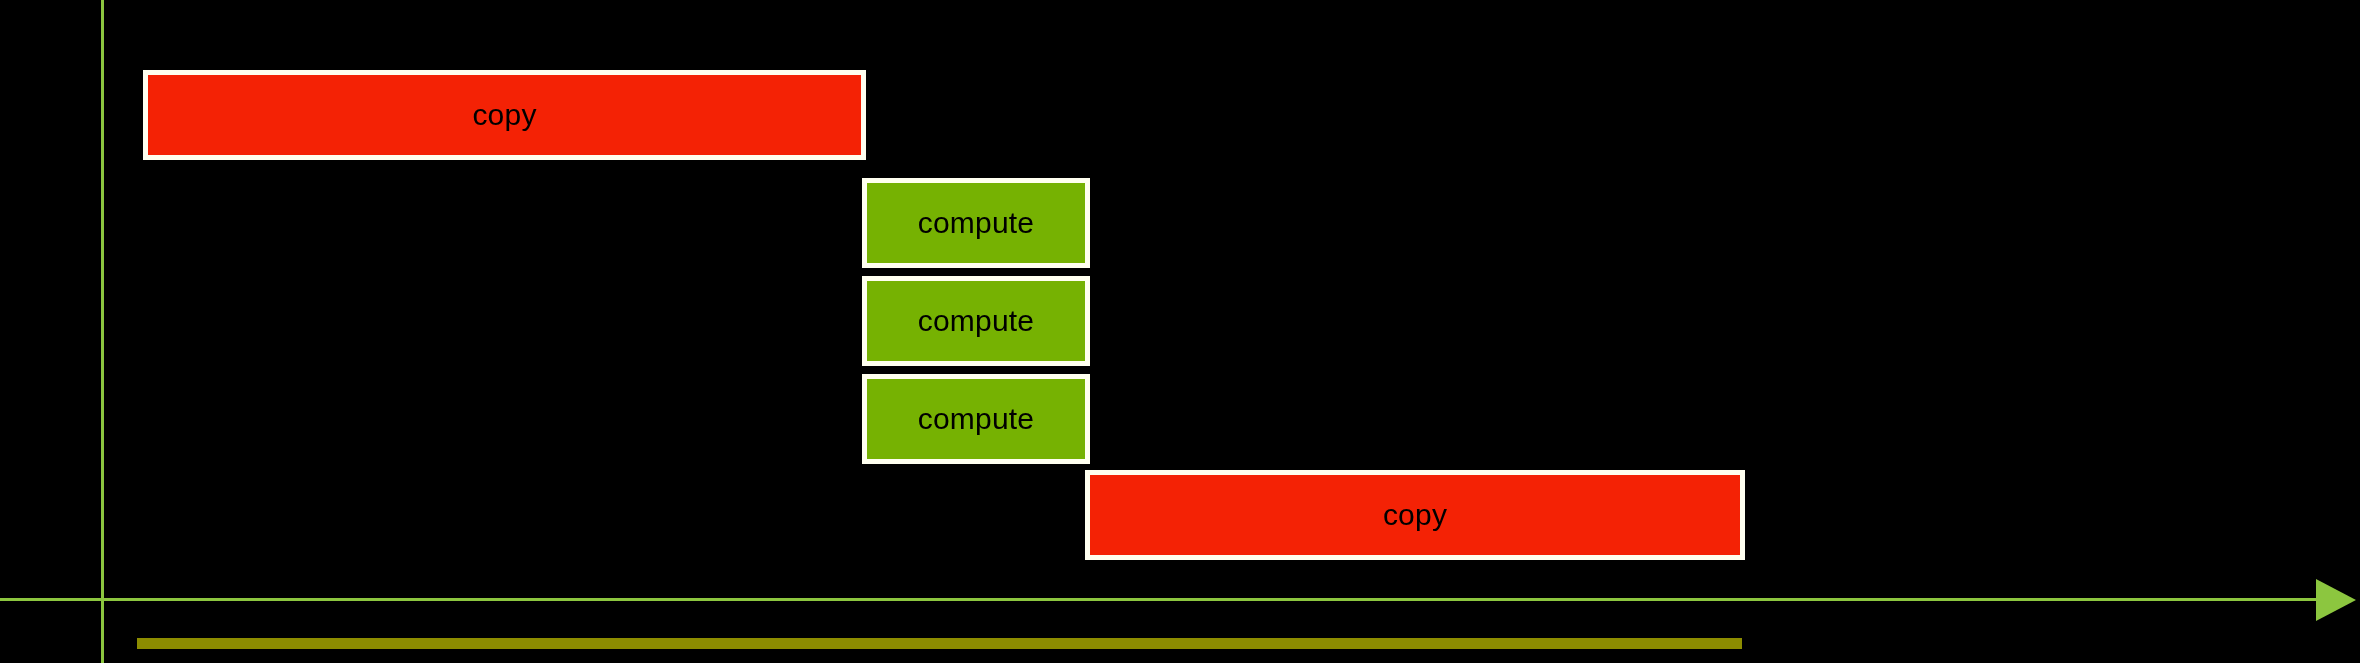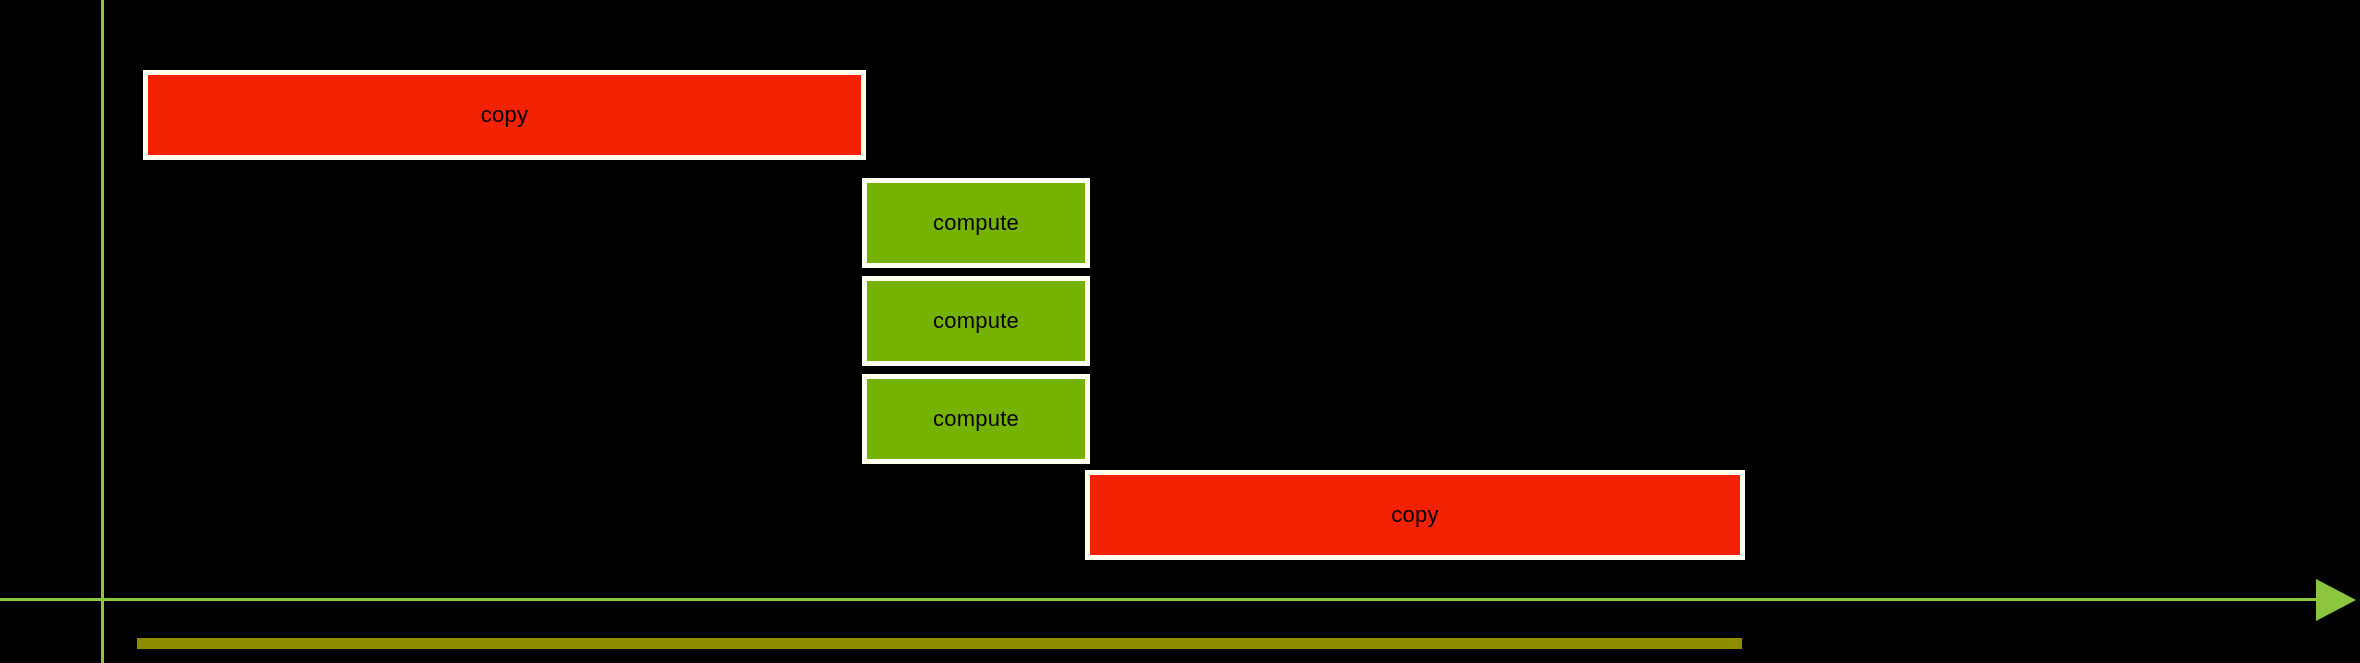--- a/index.html
+++ b/index.html
@@ -47,21 +47,21 @@
 
   
   .block {
     position: absolute;
     box-sizing: border-box;
     border: 5px solid #FFFFF0;
     display: flex;
     align-items: center;
     justify-content: center;
     color: #000000;
-    font-size: 22px;
+    font-size: 30px;
     line-height: 1;
     letter-spacing: 0.2px;
     white-space: nowrap;
   }
   .block.copy    { background: #F42205; }
   .block.compute { background: #76B202; }
 
   
   .total-bar {
     position: absolute;

